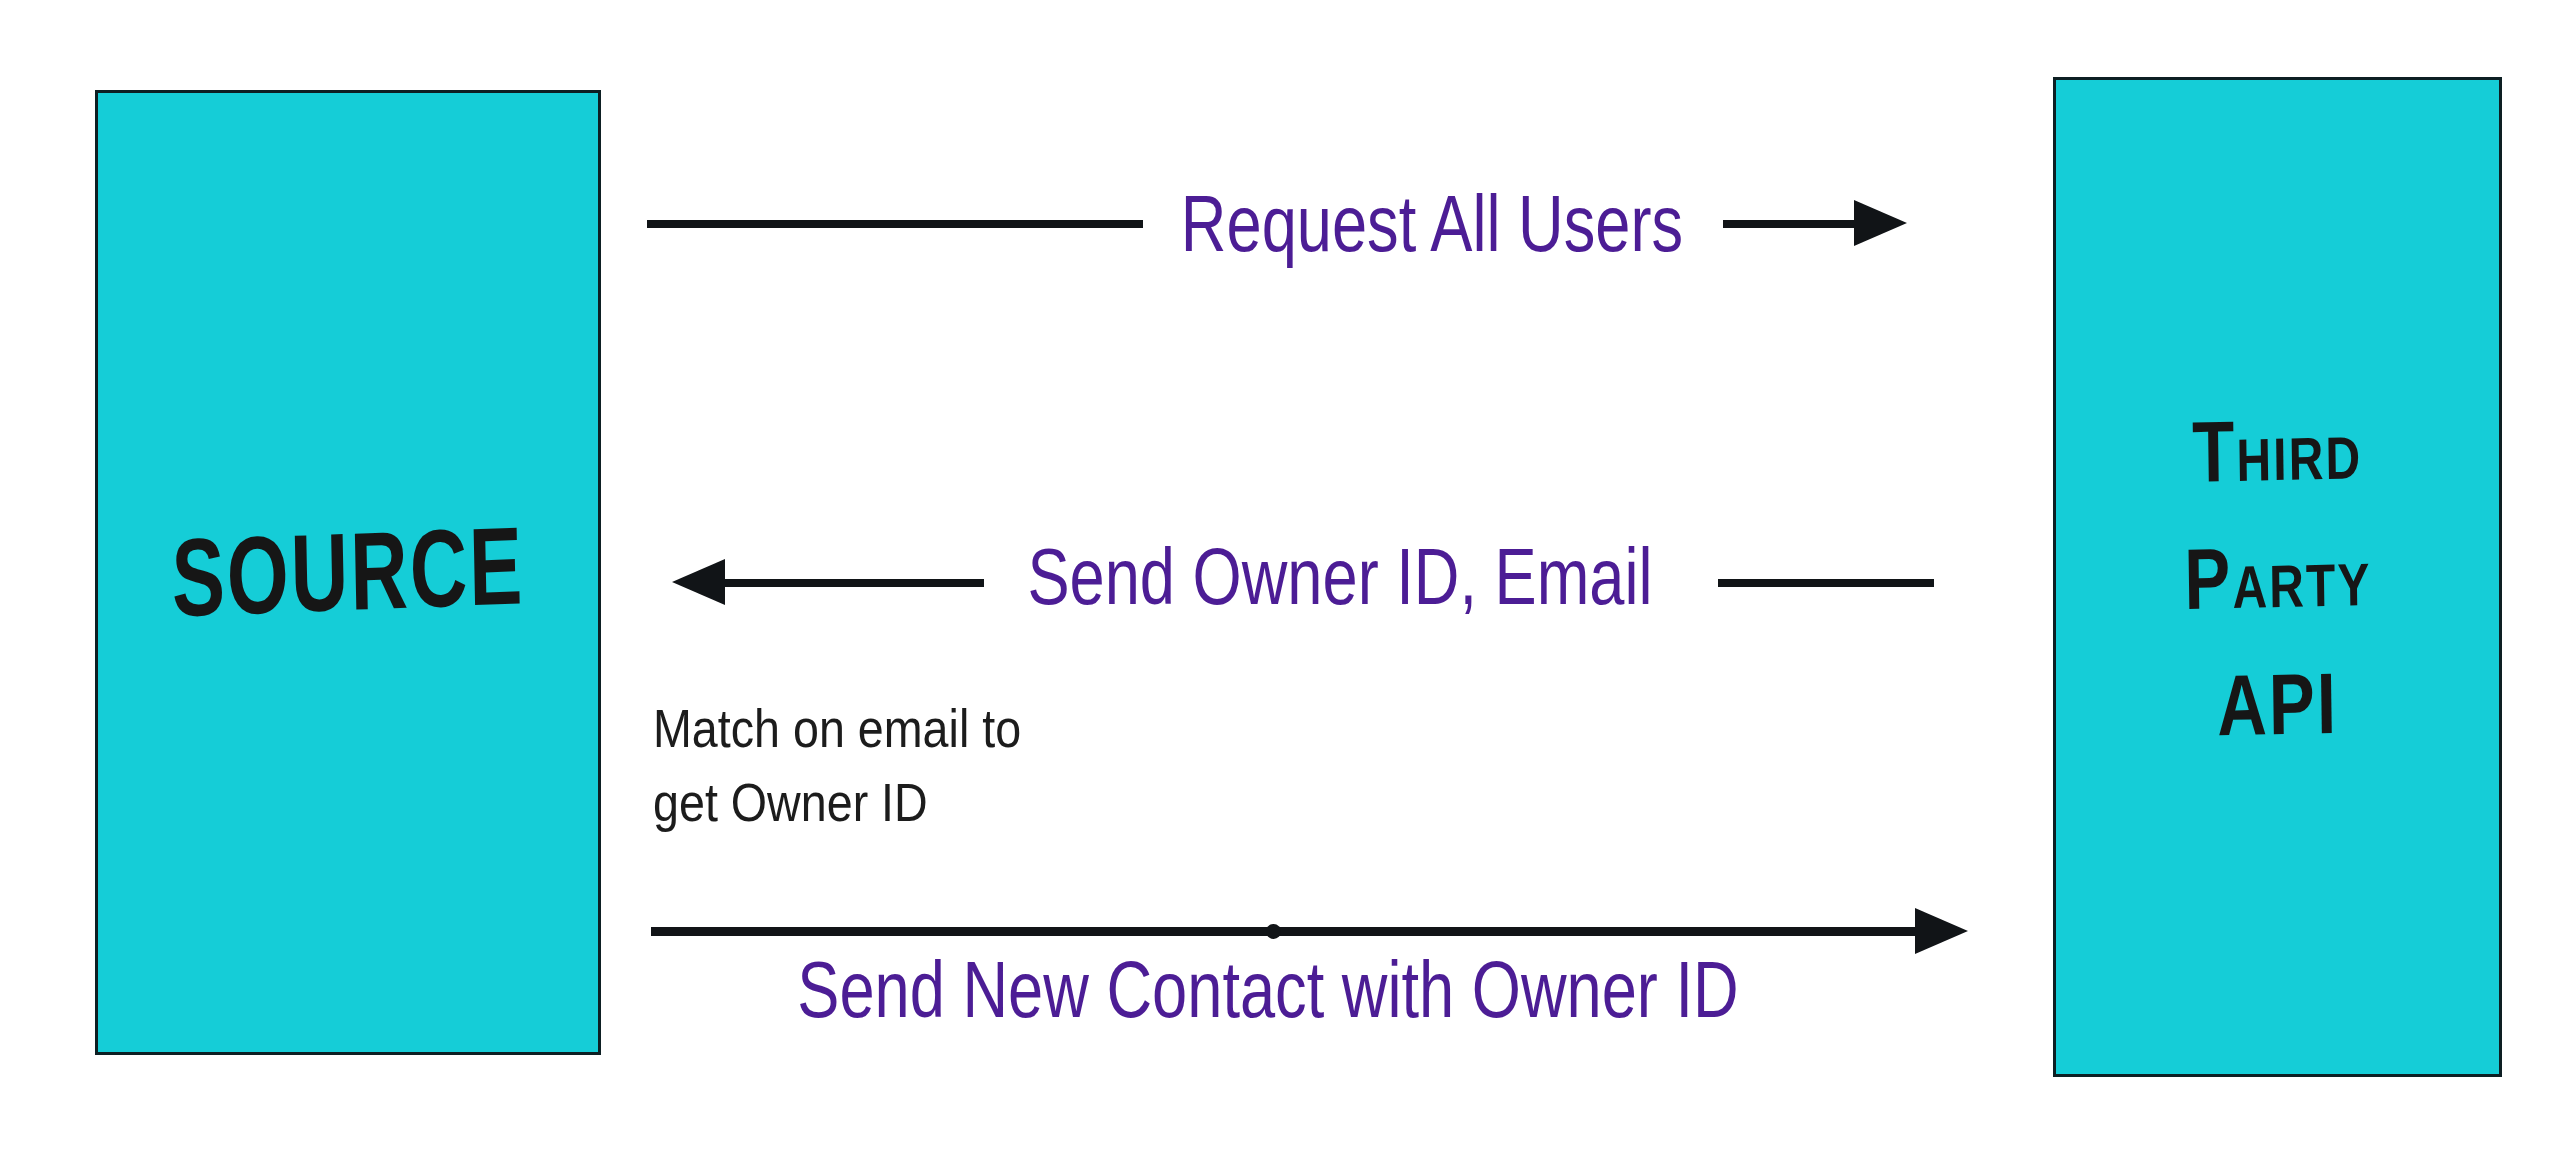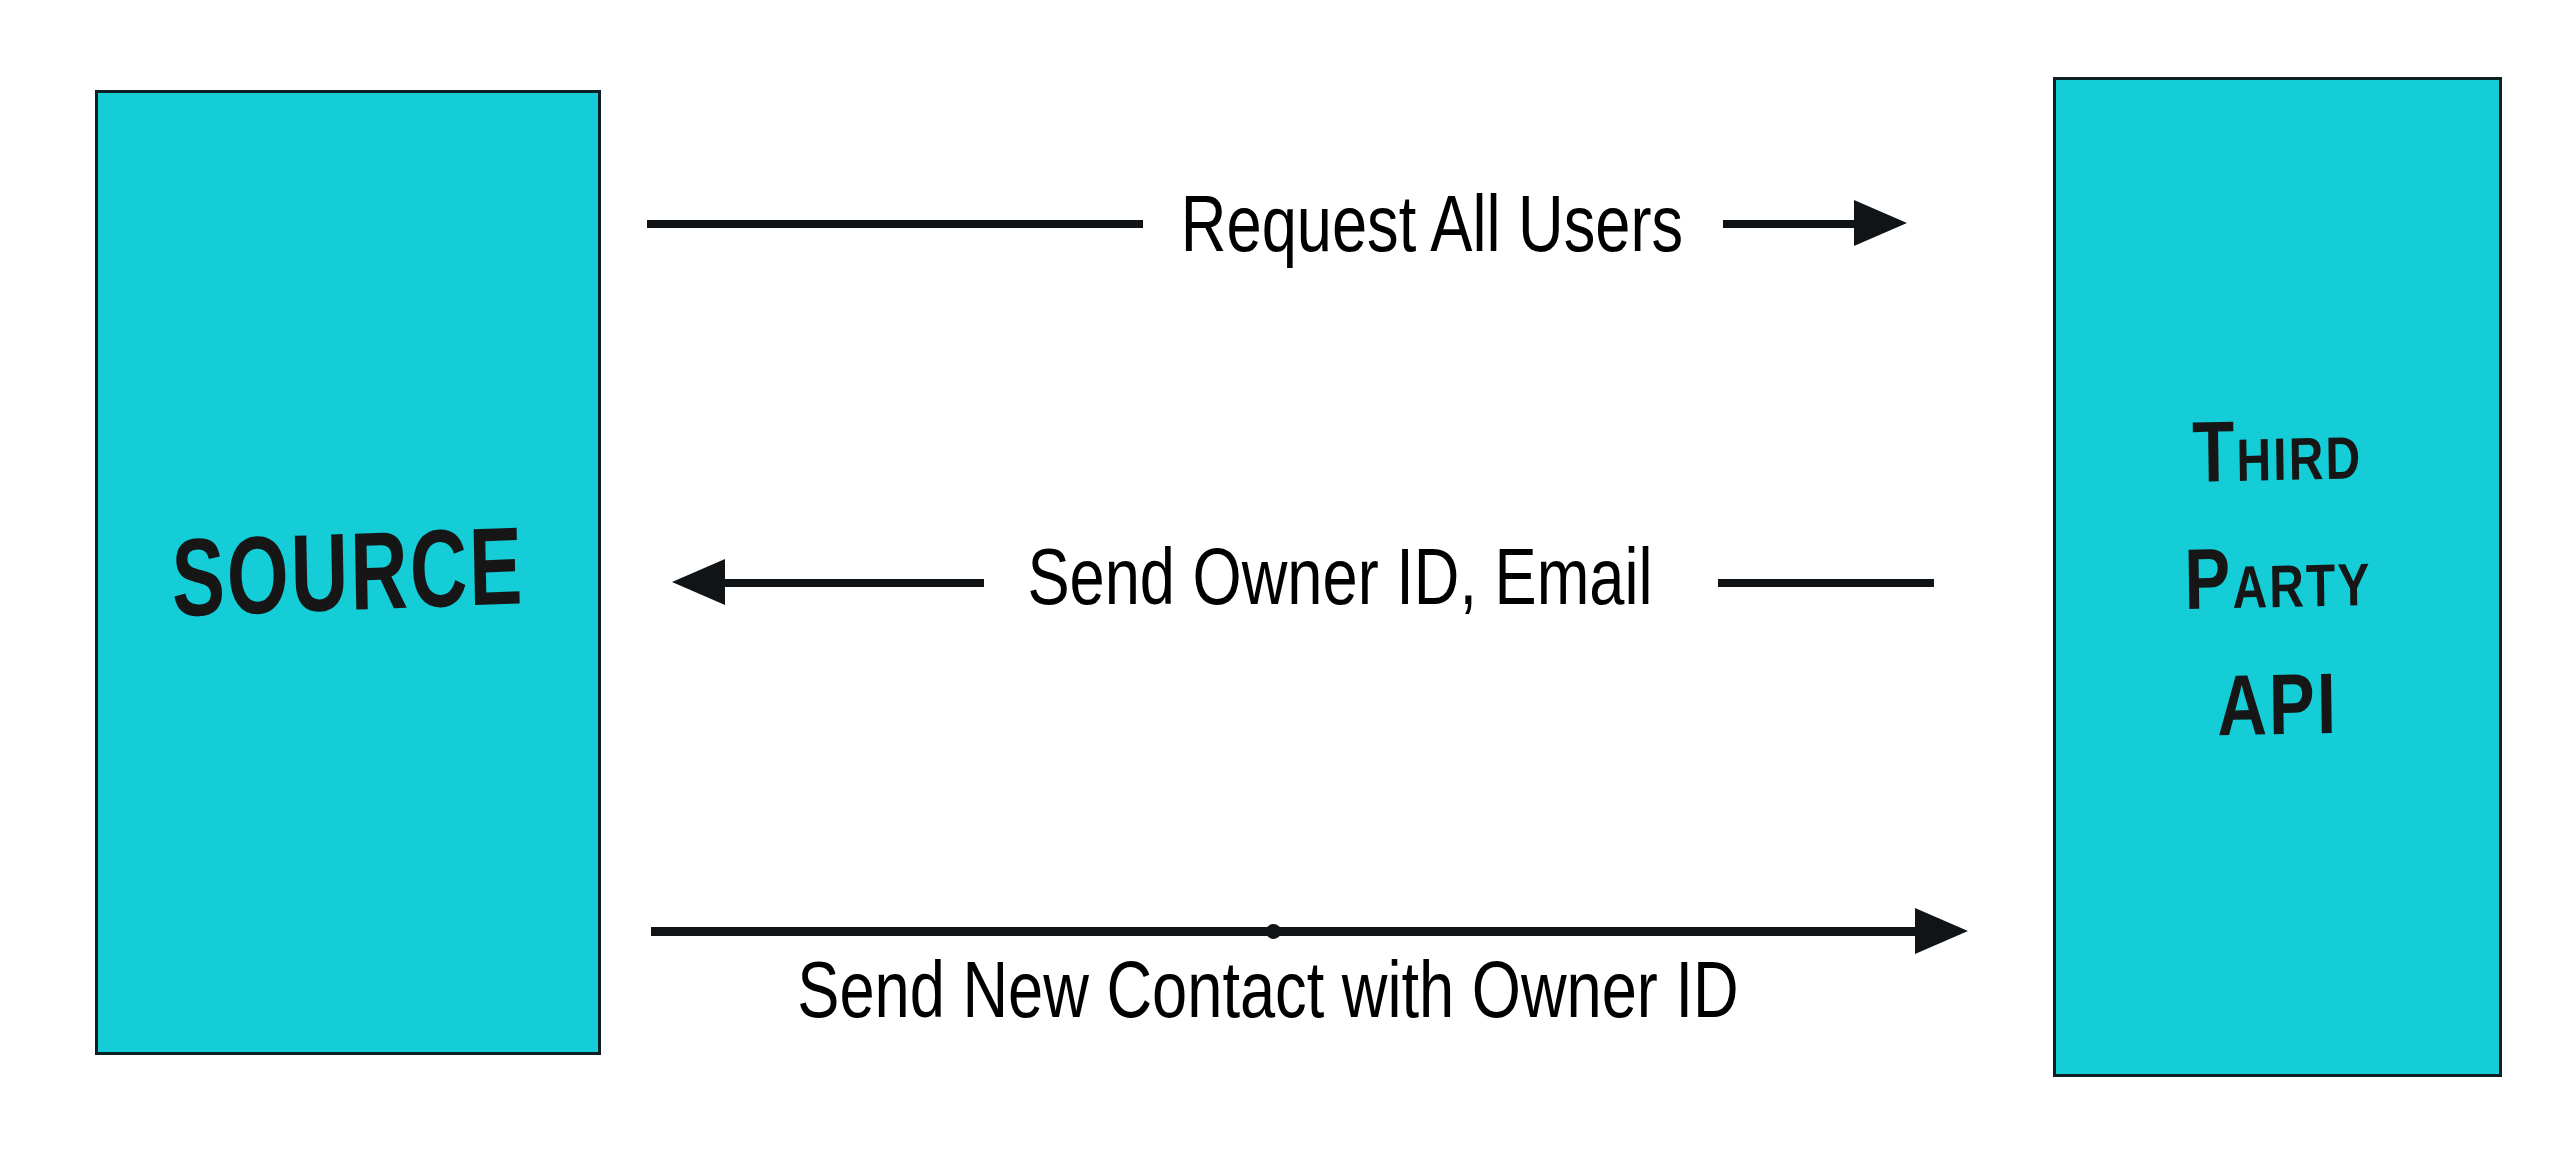--- a/index.html
+++ b/index.html
@@ -80,21 +80,21 @@
     border-radius:50%;
     background:var(--ink);
   }
 
   
   .alabel{
     position:absolute;
     transform:translate(-50%,-50%);
     white-space:nowrap;
     font-size:79px;
-    color:#000000;
+    color:#4c1d95;
   }
   .alabel .cond{
     display:inline-block;
     transform:scaleX(0.8);
   }
   .note{
     position:absolute;
     left:653px;
     top:692px;
     font-size:53px;
@@ -134,20 +134,24 @@
 
   <div>
     <div class="head-left" style="left:672px;top:559px;"></div>
     <div class="hline" style="left:721px;top:579px;width:263px;"></div>
     <div class="alabel" style="left:1340px;top:577px;text-decoration:underline;">
       <span class="cond">Send Owner ID, Email</span>
     </div>
     <div class="hline" style="left:1718px;top:579px;width:216px;"></div>
   </div>
 
+  <div class="note">
+    <div><span class="cond-left">Match on email to</span></div>
+    <div><span class="cond-left">get Owner ID</span></div>
+  </div>
 
   <div>
     <div class="hline" style="left:651px;top:927px;width:1264px;height:8.6px;"></div>
     <div class="node-dot" style="left:1266px;top:924px;"></div>
     <div class="head-right" style="left:1915px;top:908px;"></div>
     <div class="alabel" style="left:1268px;top:990px;text-align:center;">
       <span class="cond">Send New Contact with Owner ID</span>
     </div>
   </div>
 

